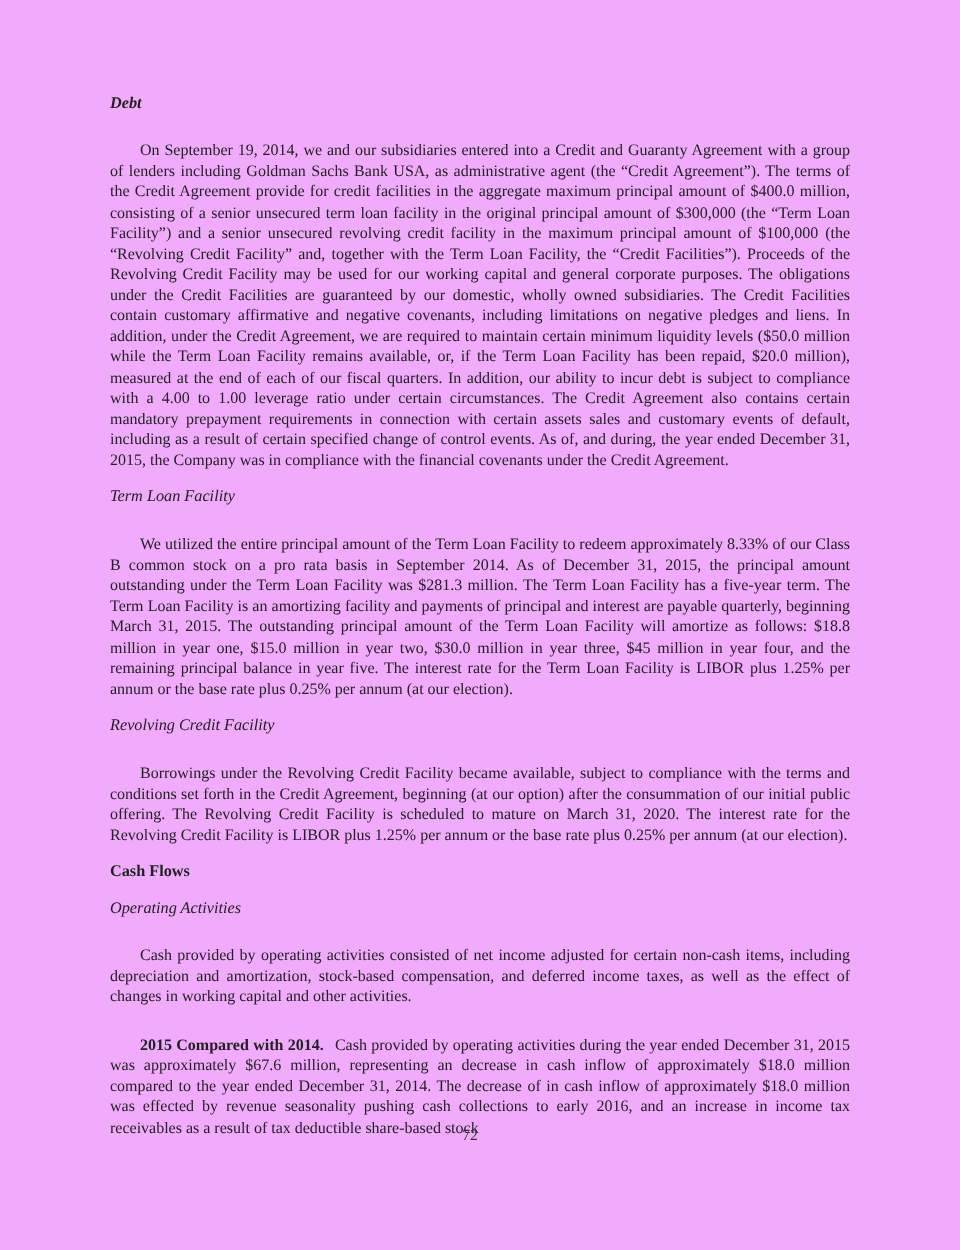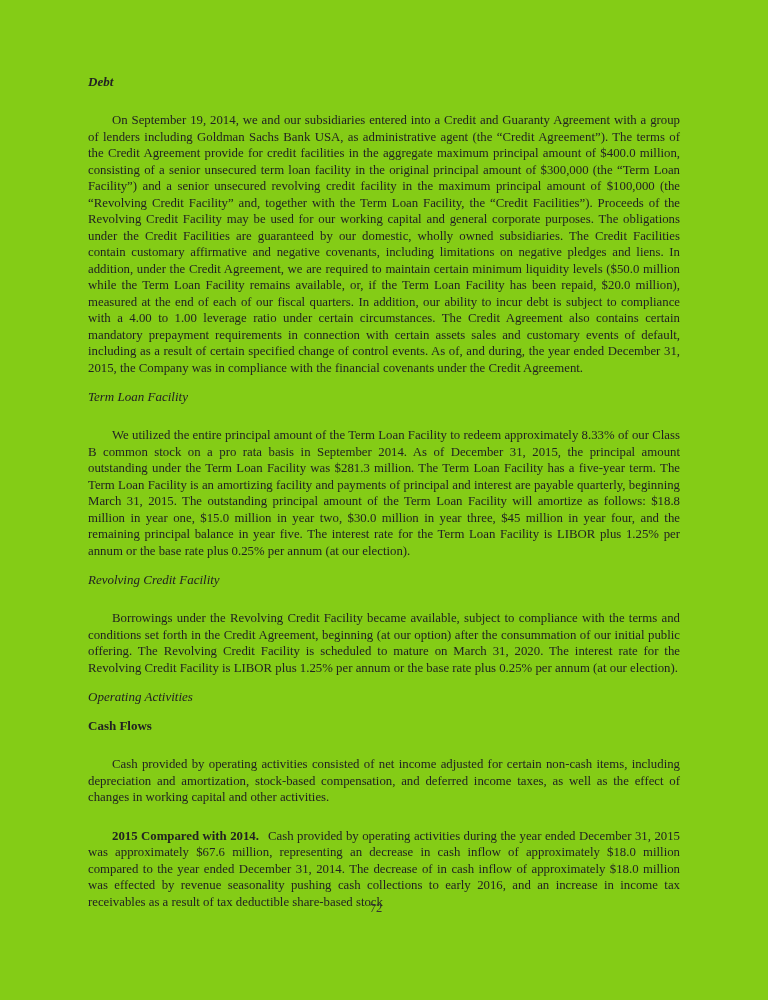--- a/index.html
+++ b/index.html
@@ -4,21 +4,21 @@
 <style>
   html, body {
     margin: 0;
     padding: 0;
     background: #ffffff;
   }
   .page {
     position: relative;
     width: 768px;
     height: 1000px;
-    background: #84cc16;
+    background: #f0abfc;
     font-family: "Liberation Serif", "DejaVu Serif", serif;
     color: #222222;
     overflow: hidden;
   }
   .content {
     position: absolute;
     left: 88px;
     top: 74px;
     width: 592px;
     font-size: 12.8px;
@@ -75,23 +75,23 @@
     <p class="para">On September 19, 2014, we and our subsidiaries entered into a Credit and Guaranty Agreement with a group of lenders including Goldman Sachs Bank USA, as administrative agent (the “Credit Agreement”). The terms of the Credit Agreement provide for credit facilities in the aggregate maximum principal amount of $400.0 million, consisting of a senior unsecured term loan facility in the original principal amount of $300,000 (the “Term Loan Facility”) and a senior unsecured revolving credit facility in the maximum principal amount of $100,000 (the “Revolving Credit Facility” and, together with the Term Loan Facility, the “Credit Facilities”). Proceeds of the Revolving Credit Facility may be used for our working capital and general corporate purposes. The obligations under the Credit Facilities are guaranteed by our domestic, wholly owned subsidiaries. The Credit Facilities contain customary affirmative and negative covenants, including limitations on negative pledges and liens. In addition, under the Credit Agreement, we are required to maintain certain minimum liquidity levels ($50.0 million while the Term Loan Facility remains available, or, if the Term Loan Facility has been repaid, $20.0 million), measured at the end of each of our fiscal quarters. In addition, our ability to incur debt is subject to compliance with a 4.00 to 1.00 leverage ratio under certain circumstances. The Credit Agreement also contains certain mandatory prepayment requirements in connection with certain assets sales and customary events of default, including as a result of certain specified change of control events. As of, and during, the year ended December 31, 2015, the Company was in compliance with the financial covenants under the Credit Agreement.</p>
 
     <h3 class="heading h-italic">Term Loan Facility</h3>
 
     <p class="para">We utilized the entire principal amount of the Term Loan Facility to redeem approximately 8.33% of our Class B common stock on a pro rata basis in September 2014. As of December 31, 2015, the principal amount outstanding under the Term Loan Facility was $281.3 million. The Term Loan Facility has a five-year term. The Term Loan Facility is an amortizing facility and payments of principal and interest are payable quarterly, beginning March 31, 2015. The outstanding principal amount of the Term Loan Facility will amortize as follows: $18.8 million in year one, $15.0 million in year two, $30.0 million in year three, $45 million in year four, and the remaining principal balance in year five. The interest rate for the Term Loan Facility is LIBOR plus 1.25% per annum or the base rate plus 0.25% per annum (at our election).</p>
 
     <h3 class="heading h-italic">Revolving Credit Facility</h3>
 
     <p class="para">Borrowings under the Revolving Credit Facility became available, subject to compliance with the terms and conditions set forth in the Credit Agreement, beginning (at our option) after the consummation of our initial public offering. The Revolving Credit Facility is scheduled to mature on March 31, 2020. The interest rate for the Revolving Credit Facility is LIBOR plus 1.25% per annum or the base rate plus 0.25% per annum (at our election).</p>
 
+    <h3 class="heading h-bold">Cash Flows</h3>
+
     <h3 class="heading h-italic">Operating Activities</h3>
-
-    <h3 class="heading h-bold">Cash Flows</h3>
 
     <p class="para">Cash provided by operating activities consisted of net income adjusted for certain non-cash items, including depreciation and amortization, stock-based compensation, and deferred income taxes, as well as the effect of changes in working capital and other activities.</p>
 
     <p class="para">
       <span class="lead-in">2015 Compared with 2014.</span><span>Cash provided by operating activities during the year ended December 31, 2015 was approximately $67.6 million, representing an decrease in cash inflow of approximately $18.0 million compared to the year ended December 31, 2014. The decrease of in cash inflow of approximately $18.0 million was effected by revenue seasonality pushing cash collections to early 2016, and an increase in income tax receivables as a result of tax deductible share-based stock</span>
     </p>
 
   </main>
 
   <div class="page-number">72</div>

